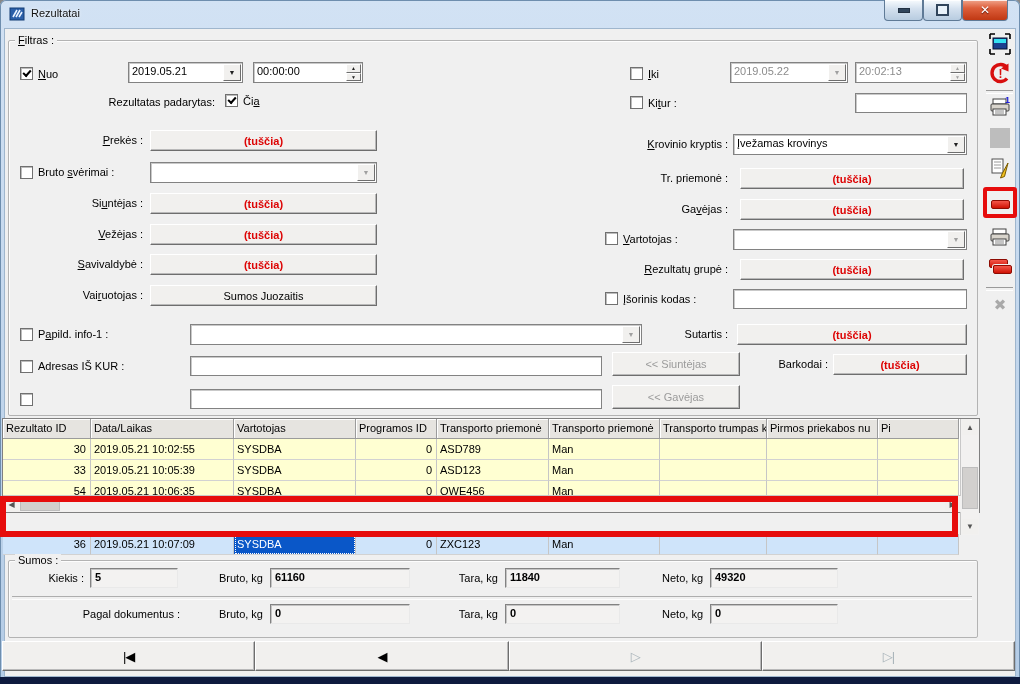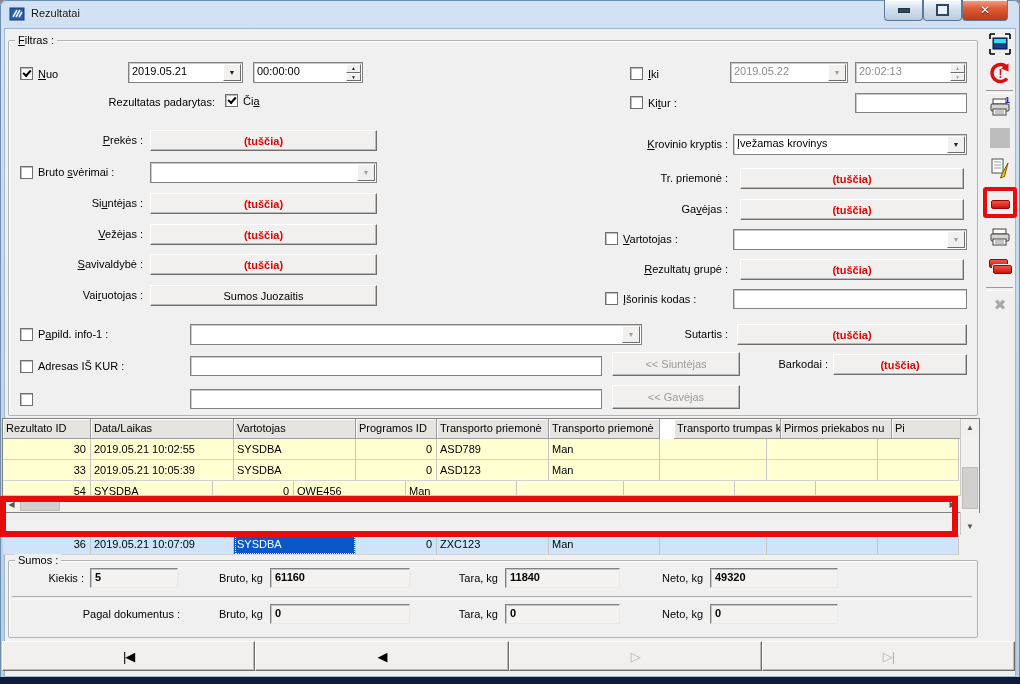--- a/index.html
+++ b/index.html
@@ -254,21 +254,21 @@
   <div class="flatbtn disabledbtn" style="left:612px;top:385px;width:128px;height:24px;">&lt;&lt; Gavėjas</div>
 
   <div id="table">
     <div id="thead">
         <div class="th" style="width: 88px;">Rezultato ID</div>
         <div class="th" style="width: 143px;">Data/Laikas</div>
         <div class="th" style="width: 122px;">Vartotojas</div>
         <div class="th" style="width: 81px;">Programos ID</div>
         <div class="th" style="width: 112px;">Transporto priemonė</div>
         <div class="th" style="width: 111px;">Transporto priemonė</div>
-        <div class="th" style="width: 107px; margin-left: 14px;">Transporto trumpas k</div>
+        <div class="th" style="width: 107px;">Transporto trumpas k</div>
         <div class="th" style="width: 111px;">Pirmos priekabos nu</div>
         <div class="th" style="width: 81px;">Pi</div>
       </div>
     <div id="tbody">
         <div class="tr">
           <div class="td" style="width: 88px; text-align: right;">30</div>
           <div class="td" style="width: 143px; text-align: left;">2019.05.21 10:02:55</div>
           <div class="td" style="width: 122px; text-align: left;">SYSDBA</div>
           <div class="td" style="width: 81px; text-align: right;">0</div>
           <div class="td" style="width: 112px; text-align: left;">ASD789</div>
@@ -283,20 +283,21 @@
           <div class="td" style="width: 122px; text-align: left;">SYSDBA</div>
           <div class="td" style="width: 81px; text-align: right;">0</div>
           <div class="td" style="width: 112px; text-align: left;">ASD123</div>
           <div class="td" style="width: 111px; text-align: left;">Man</div>
           <div class="td" style="width: 107px; text-align: left;"></div>
           <div class="td" style="width: 111px; text-align: left;"></div>
           <div class="td" style="width: 81px; text-align: left;"></div>
         </div>
         <div class="tr">
           <div class="td" style="width: 88px; text-align: right;">54</div>
+          <div class="td" style="width: 143px; text-align: left;">2019.05.21 10:06:35</div>
           <div class="td" style="width: 122px; text-align: left;">SYSDBA</div>
           <div class="td" style="width: 81px; text-align: right;">0</div>
           <div class="td" style="width: 112px; text-align: left;">QWE456</div>
           <div class="td" style="width: 111px; text-align: left;">Man</div>
           <div class="td" style="width: 107px; text-align: left;"></div>
           <div class="td" style="width: 111px; text-align: left;"></div>
           <div class="td" style="width: 81px; text-align: left;"></div>
         </div>
         <div class="tr selected">
           <div class="td" style="width: 88px; text-align: right;">36</div>

